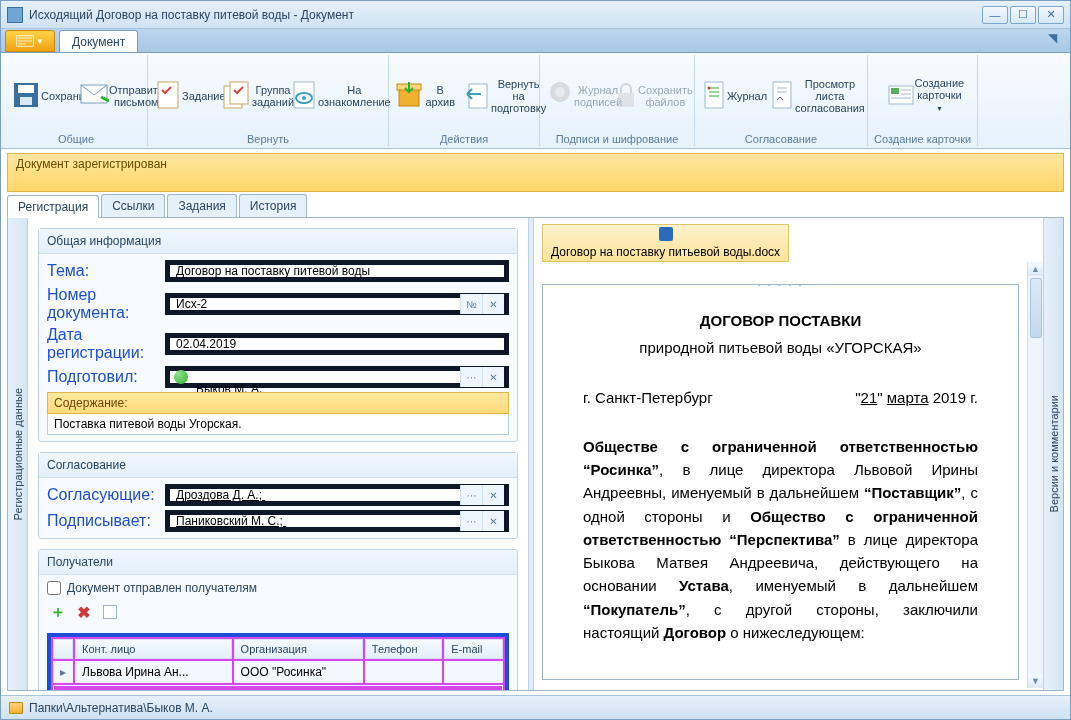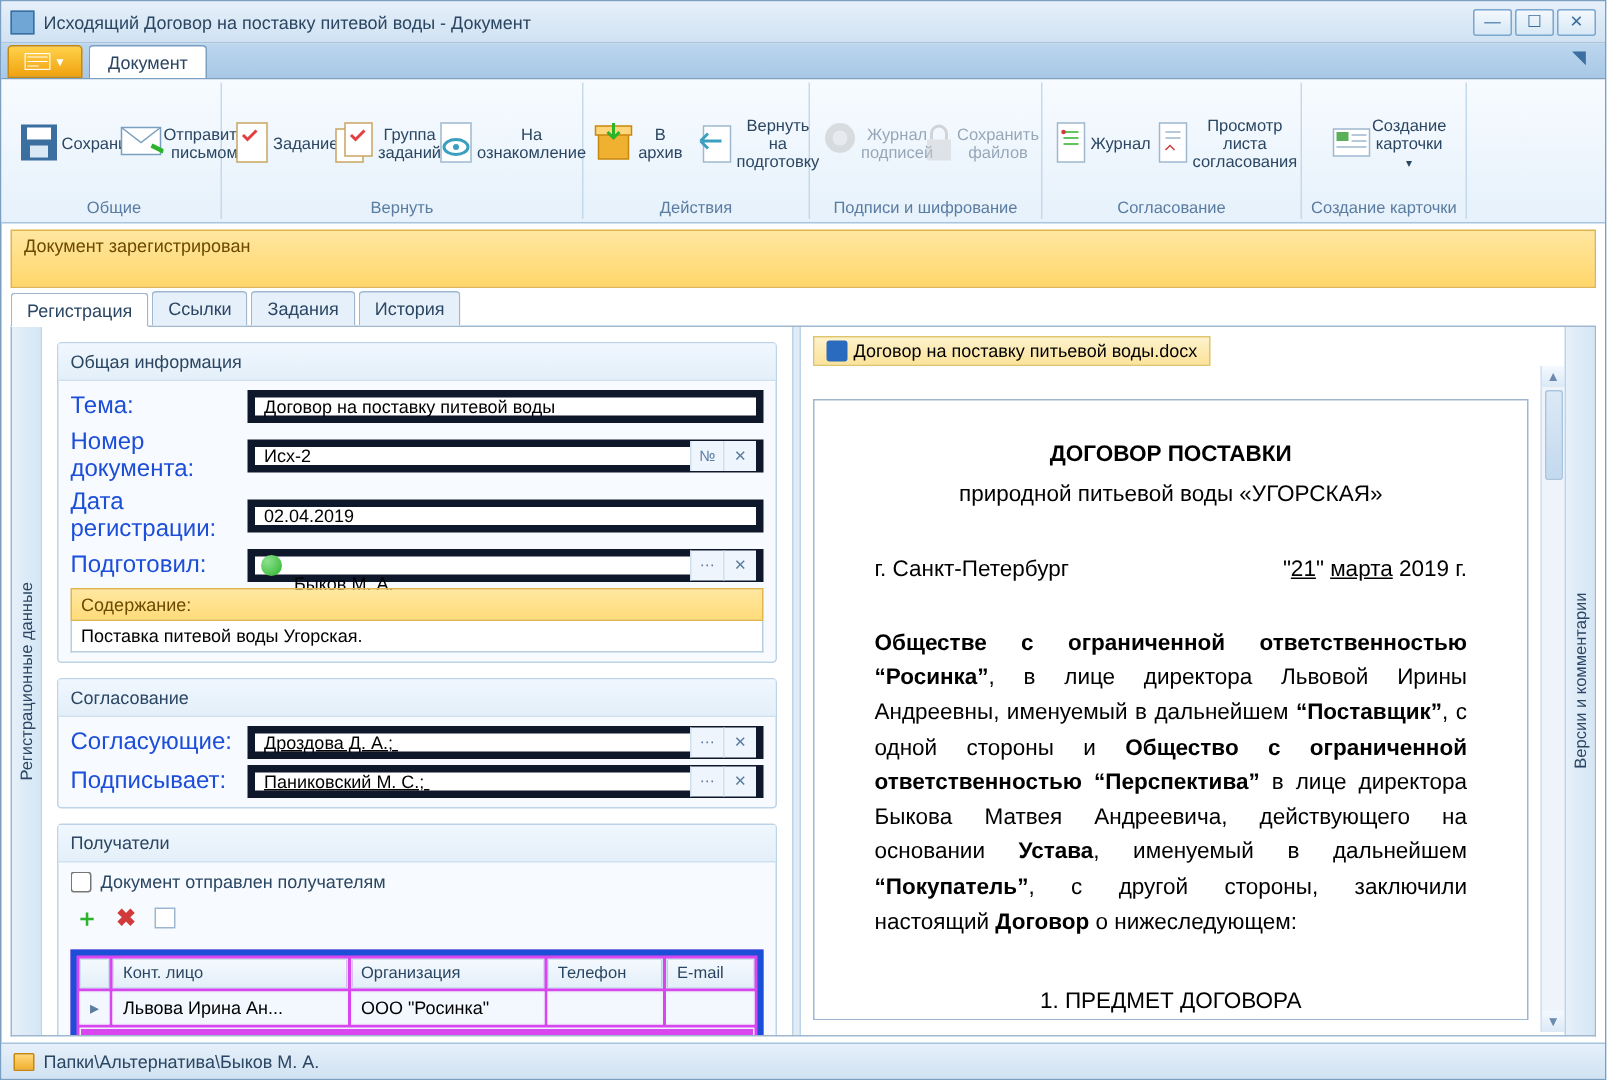--- a/index.html
+++ b/index.html
@@ -61,21 +61,21 @@
 .grid { border:4px solid #1d4ed8; background:#d946ef; }
 .grid thead th { background:linear-gradient(#f4f9fe,#e4eff9); border:1px solid #cfe0ef; font-weight:normal; font-size:11px; color:#2b4662; padding:3px 6px; text-align:left; }
 .grid td { border:1px solid #eef3f9; font-size:12px; padding:3px 6px; }
 .grid .rowsel { background:#f2f8fe; }
 .row-caret { width:16px; text-align:center; color:#5a7ca0; }
 
 .splitter { width:6px; background:#e0ecf7; border-left:1px solid #bcd3e8; border-right:1px solid #bcd3e8; cursor:col-resize; }
 
 .right-panel { flex:1; display:flex; flex-direction:column; }
 .attach-bar { padding:6px 8px 0; }
-.attach-chip { display:inline-flex; align-items:center; gap:4px; background:linear-gradient(#fdf2cc,#fce39a); border:1px solid #e0c46a; padding:2px 8px; font-size:12px; cursor:pointer; }
+.attach-chip { display:inline-flex; align-items:center; gap:4px; background:linear-gradient(#fdf2cc,#fce39a); border:1px solid #e0c46a; padding:2px 8px; font-size:12px; cursor:pointer;flex-direction:column; }
 .doc-icn { width:14px;height:14px; background:#2b6bbf; border-radius:2px; }
 .preview-frame { margin:8px; margin-top:22px; border:1px solid #9fb8d0; flex:1; background:#fff; overflow-y:auto; padding:24px 40px; font-family:"Times New Roman",serif; font-size:15px; color:#000; line-height:1.55; position:relative; }
 .preview-frame .dots { position:absolute; top:-8px; left:50%; transform:translateX(-50%); color:#a0b8ce; font-size:10px; letter-spacing:2px; }
 .doc-title { text-align:center; font-weight:bold; margin-bottom:4px; }
 .doc-sub { text-align:center; margin-bottom:26px; }
 .doc-row2 { display:flex; justify-content:space-between; margin-bottom:26px; }
 .doc-row2 .r u { text-decoration:underline; }
 .doc-body { text-align:justify; }
 .doc-sec { text-align:center; margin-top:30px; }
 

